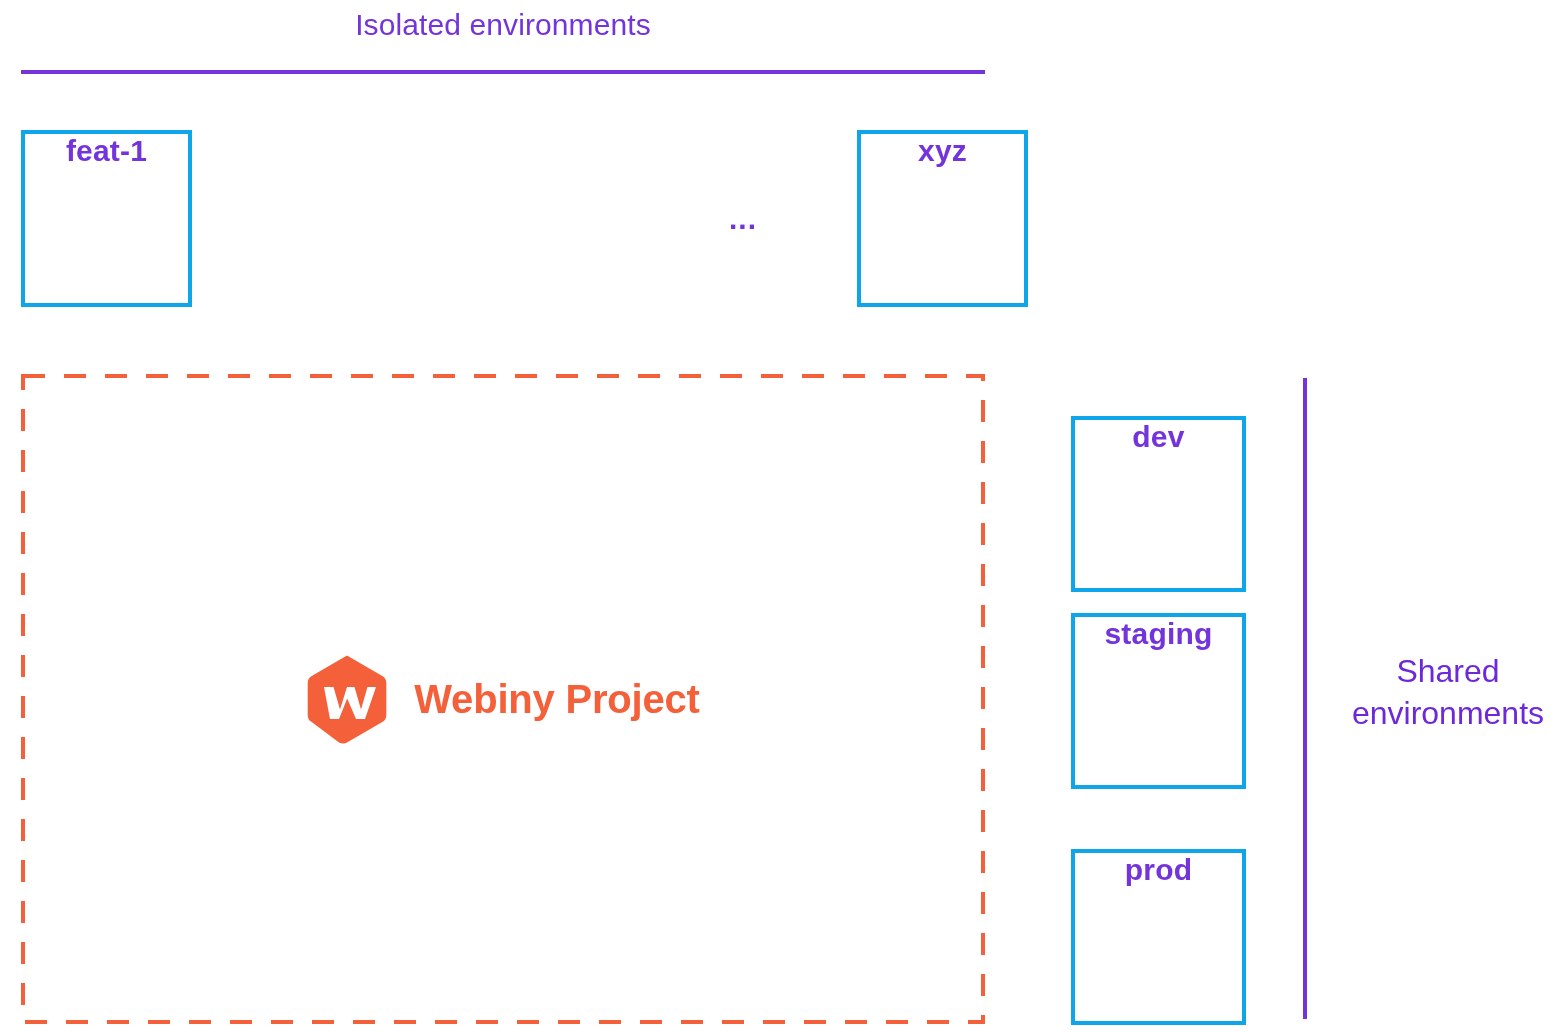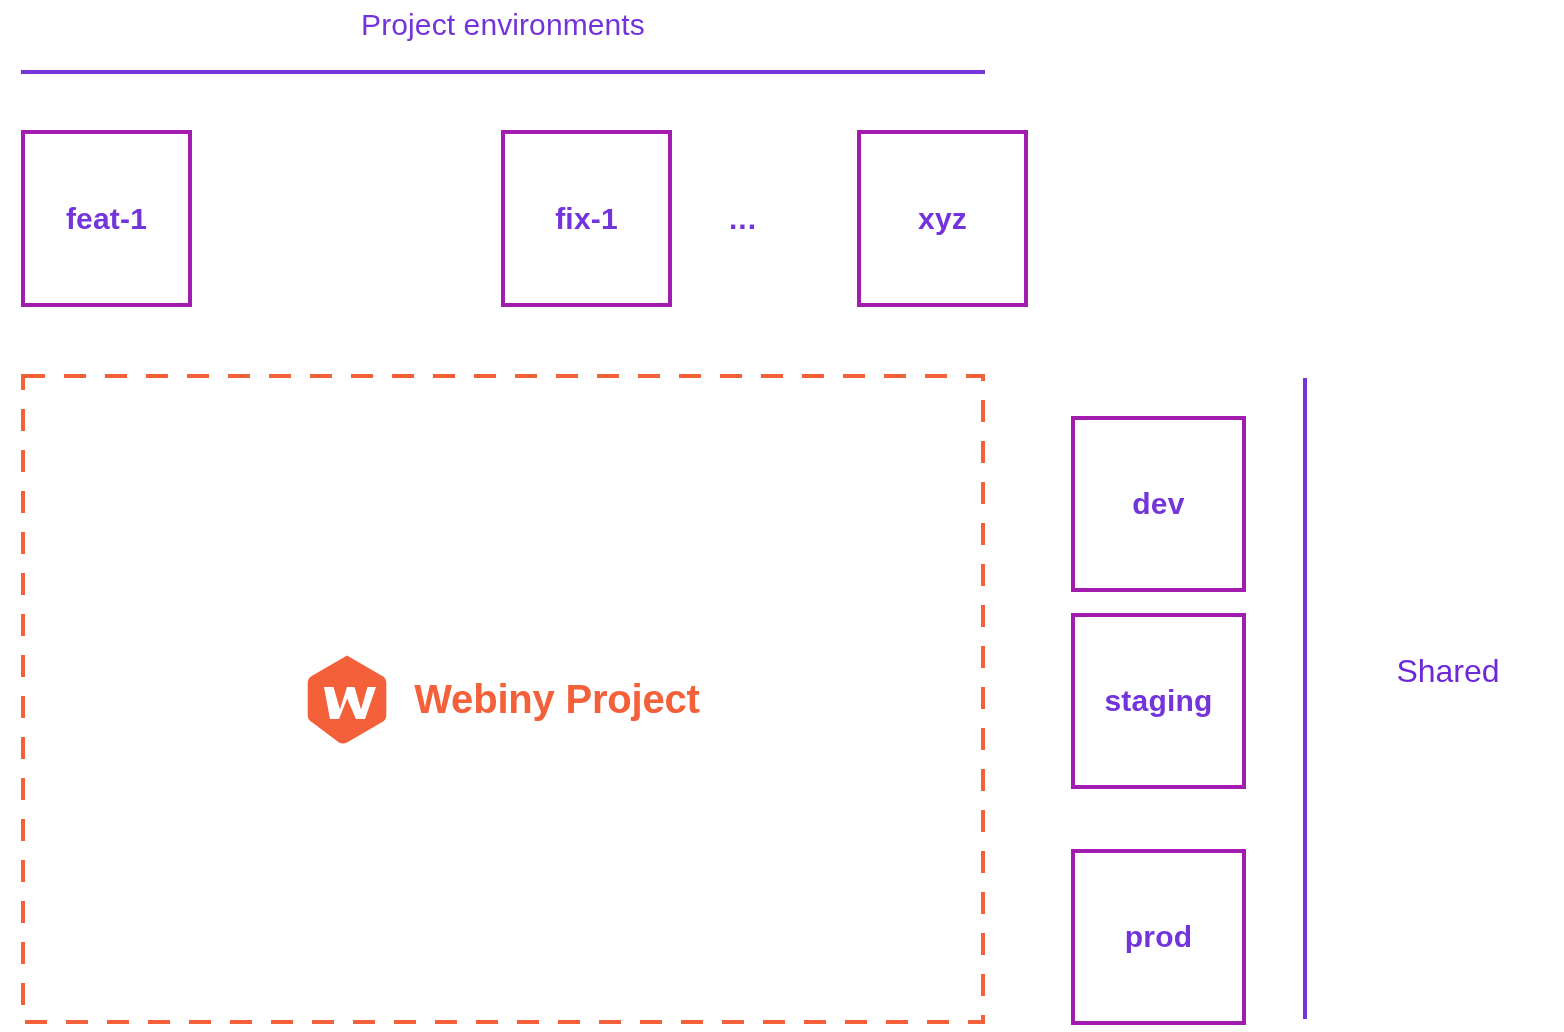--- a/index.html
+++ b/index.html
@@ -38,24 +38,24 @@
     top: 70px;
     width: 964px;
     height: 4px;
     background: #7434DC;
   }
 
   
   .env-box {
     position: absolute;
     box-sizing: border-box;
-    border: 4px solid #a21caf;
+    border: 4px solid #0ea5e9;
     background: #ffffff;
     display: flex;
-    align-items: center;
+    align-items: flex-start;
     justify-content: center;
   }
   .env-label {
     color: #7434DC;
     font-size: 30px;
     font-weight: 700;
     letter-spacing: 0.2px;
     white-space: nowrap;
   }
 
@@ -147,28 +147,25 @@
     font-size: 32px;
     font-weight: 400;
     line-height: 42px;
   }
 </style>
 </head>
 <body>
 
 <div id="diagram">
 
-  <div class="iso-title">Project environments</div>
+  <div class="iso-title">Isolated environments</div>
   <div class="iso-rule"></div>
 
   <div class="env-box iso-box b0">
     <span class="env-label">feat-1</span>
-  </div>
-  <div class="env-box iso-box b2">
-    <span class="env-label">fix-1</span>
   </div>
   <div class="iso-ellipsis">...</div>
   <div class="env-box iso-box b3">
     <span class="env-label">xyz</span>
   </div>
 
   <div class="project-box">
     <svg class="dash-svg" viewBox="0 0 964 650" preserveAspectRatio="none">
       <rect x="2" y="2" width="960" height="646" fill="none" stroke="#F4603A" stroke-width="4" stroke-dasharray="22 19" stroke-linecap="butt"></rect>
     </svg>
@@ -187,15 +184,16 @@
   <div class="env-box shared-box s1">
     <span class="env-label">staging</span>
   </div>
   <div class="env-box shared-box s2">
     <span class="env-label">prod</span>
   </div>
 
   <div class="shared-rule"></div>
   <div class="shared-caption">
     <div>Shared</div>
+    <div>environments</div>
   </div>
 
 </div>
 
 </body></html>

